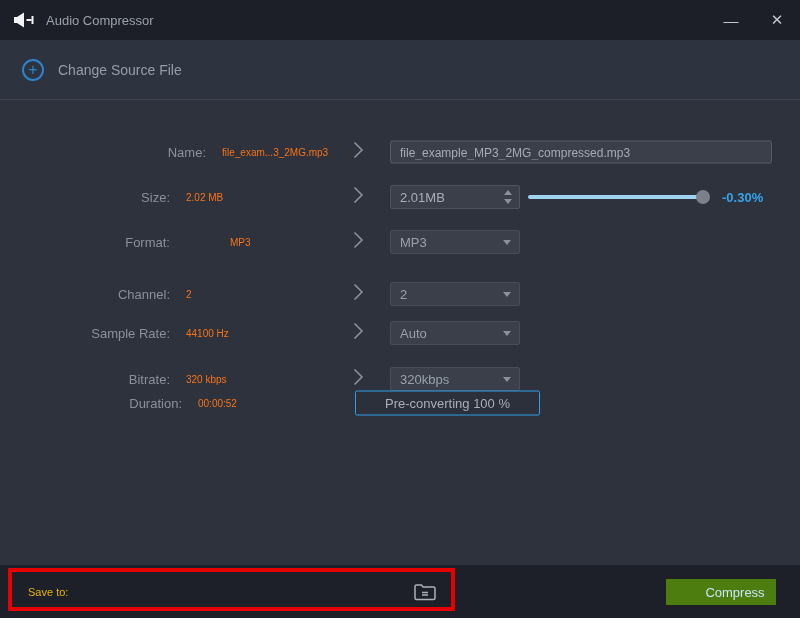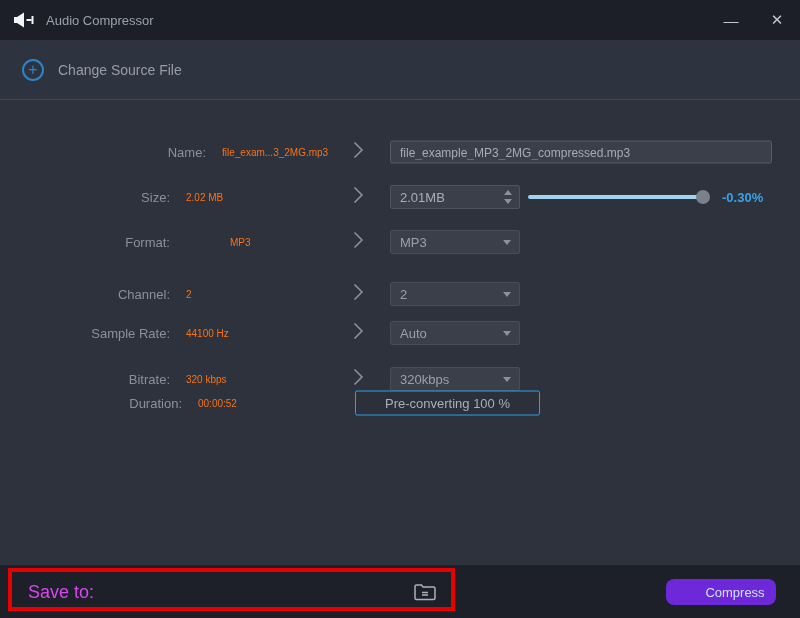--- a/index.html
+++ b/index.html
@@ -75,35 +75,35 @@
   .preconvert-btn { position:absolute; left:355px; top:50%; transform:translateY(-50%);
     width:185px; height:25px; background:#2b303b; border:1px solid #2e9fe8;
     border-radius:2px; color:#a9afba; font-size:13px;
     display:flex; align-items:center; justify-content:center;
     font-family:"Liberation Sans", sans-serif; }
 
   
   .footer { position:absolute; left:0; top:565px; width:800px; height:53px;
     background:#1d2029; }
   .save-to-label { position:absolute; left:28px; top:50%; transform:translateY(-50%);
-    color:#d946ef; font-size:18px; }
+    color:#eab308; font-size:11px; }
   .path-combo { position:absolute; left:84px; top:12px; width:318px; height:29px;
     background:#262932; border:1px solid #3d414b; border-radius:2px;
     display:flex; align-items:center; }
   .path-text { flex:1; color:#c6cad1; font-size:13px; padding-left:10px;
     white-space:nowrap; overflow:hidden; }
   .combo-sep { width:1px; height:21px; background:#4a4e58; }
   .combo-arrow { width:30px; display:flex; align-items:center; justify-content:center; }
   .folder-btn { position:absolute; left:410px; top:14px; width:30px; height:26px;
     display:flex; align-items:center; justify-content:center; background:transparent;
     border:none; }
   .red-highlight { position:absolute; left:8px; top:3px; width:447px; height:43px;
     border:4px solid #e70000; pointer-events:none; }
   .compress-btn { position:absolute; left:666px; top:14px; width:110px; height:26px;
-    background:#6d28d9; border:none; border-radius:8px; color:#c9e6fa;
+    background:#4d7c0f; border:none; border-radius:0; color:#c9e6fa;
     font-size:13px; font-family:"Liberation Sans", sans-serif;
     display:flex; align-items:center; justify-content:center;padding-left:28px; }
 </style>
 </head>
 <body>
 
 <div class="window">
 
   <div class="titlebar">
     <span class="app-icon">

